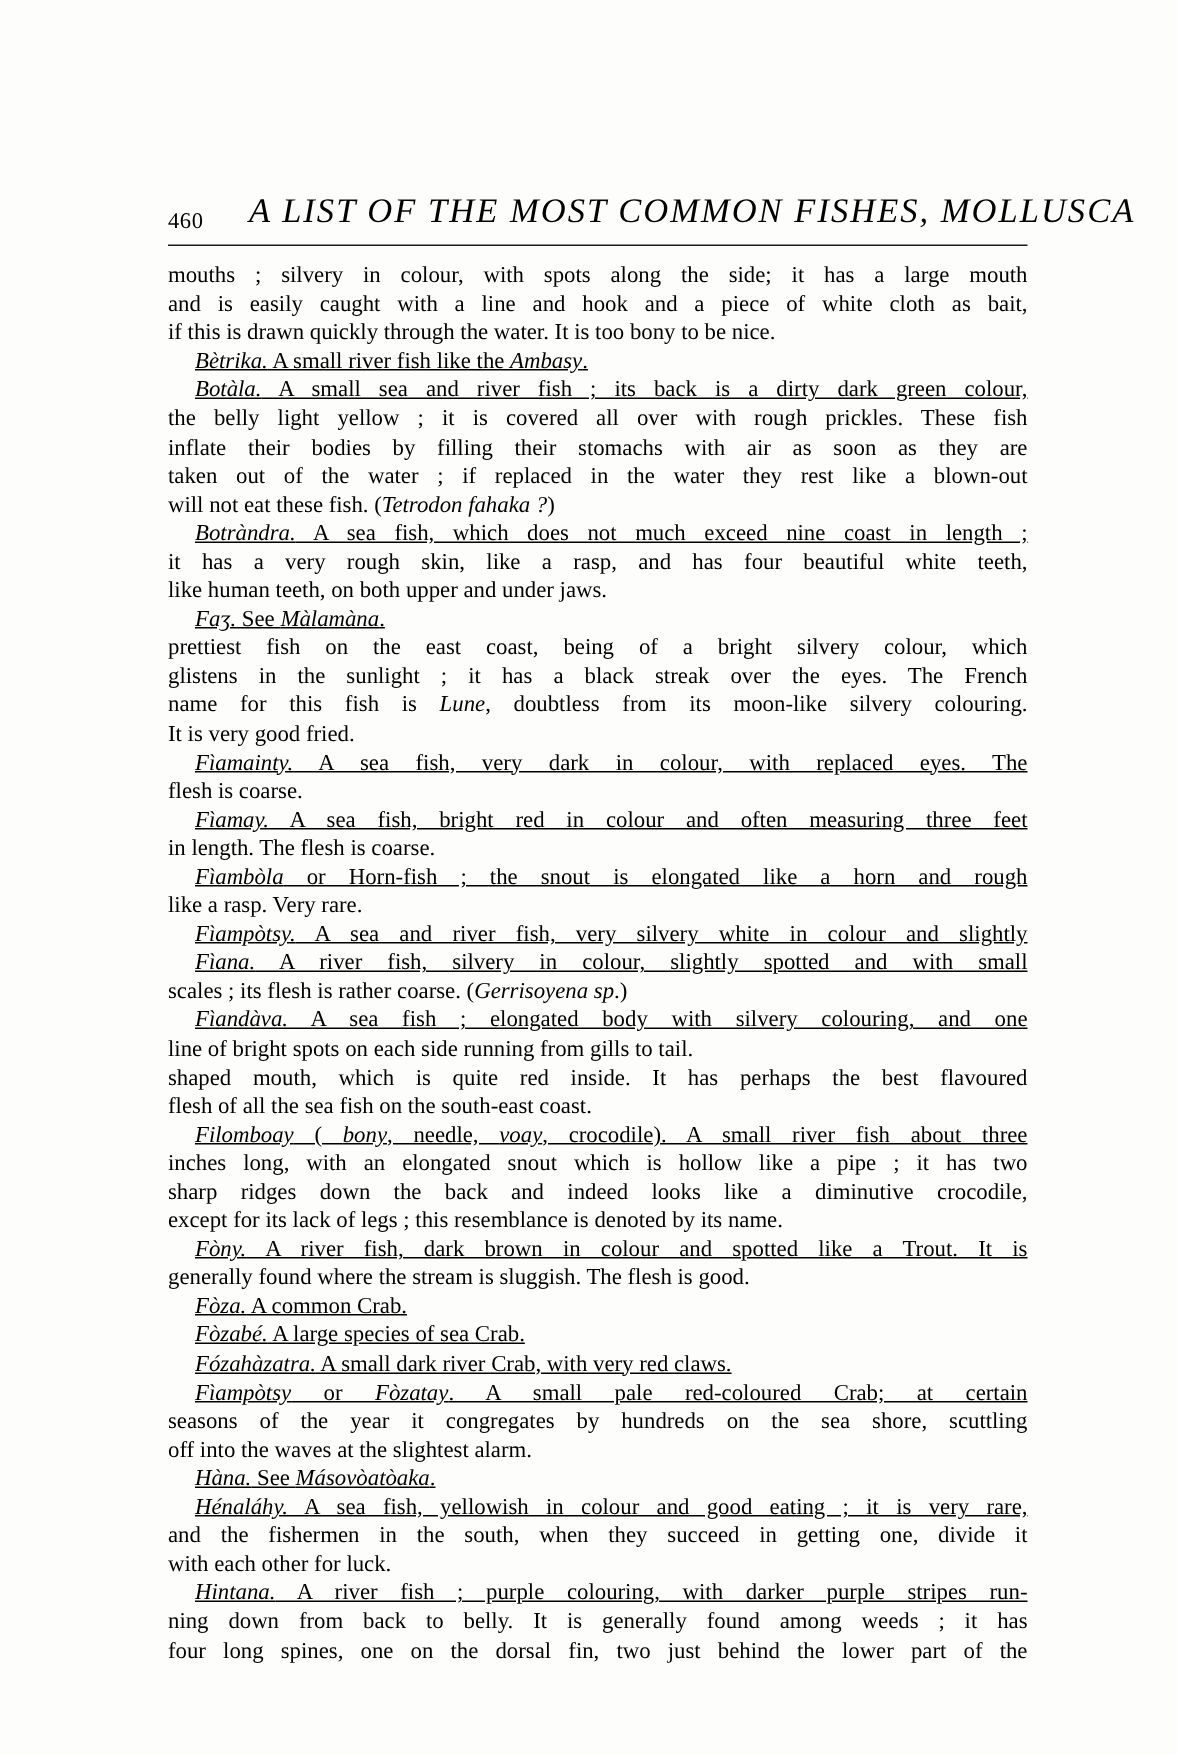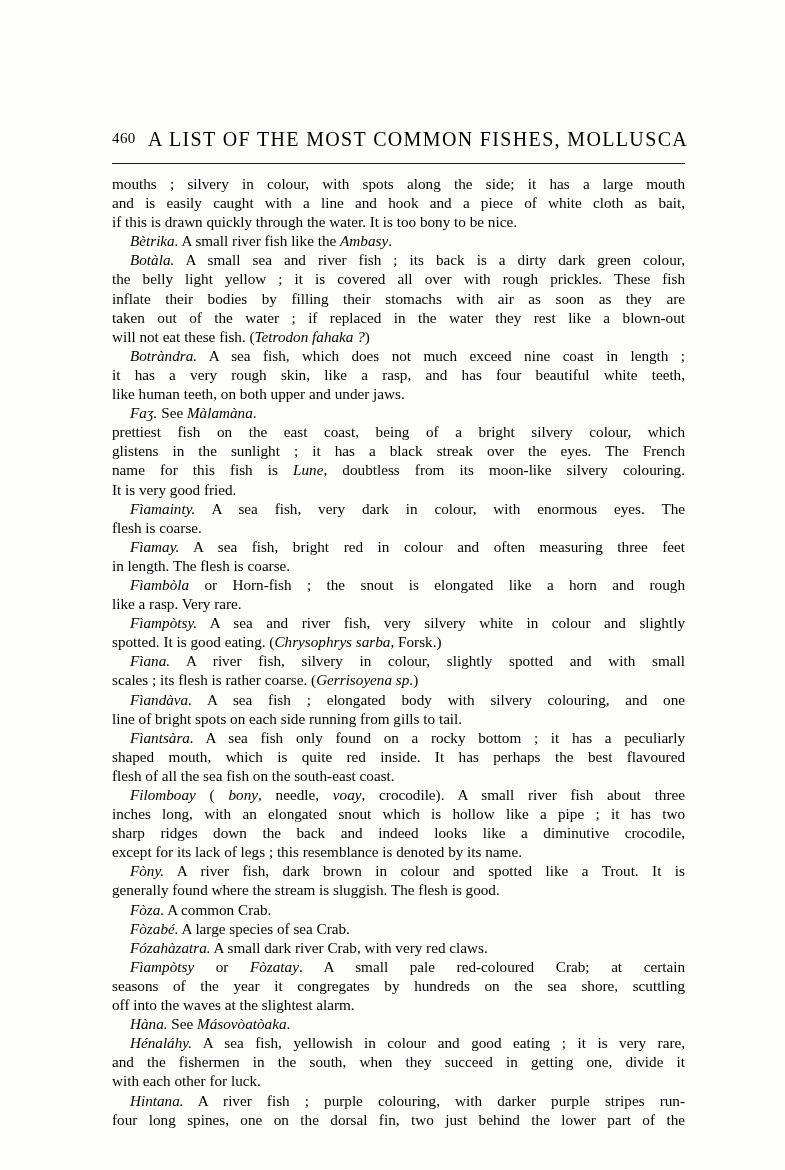--- a/index.html
+++ b/index.html
@@ -24,31 +24,32 @@
   #running-head {
     position: absolute;
     left: 112px;
     top: 128px;
     width: 573px;
     height: 34px;
   }
   .folio {
     position: absolute;
     left: 0;
-    top: 2px;
+    top: 12px;
     font-family: "Liberation Serif", "DejaVu Serif", serif;
     font-size: 15px;
     letter-spacing: 0.4px;
     font-feature-settings: "onum" 1;
   }
   .head-title {
     position: absolute;
-    left: 36px;
+    left: 54px;
     top: 0px;
-    font-size: 20px;
+    font-style: italic;
+    font-size: 23px;
     letter-spacing: 1.35px;
     white-space: nowrap;
   }
   #head-rule {
     position: absolute;
     left: 112px;
     top: 163px;
     width: 573px;
     height: 1px;
     background: #1a1a1a;
@@ -65,20 +66,21 @@
     text-justify: inter-word;
     hyphens: none;
   }
   p.para {
     margin: 0;
     text-indent: 0;
   }
   p.indent {
     margin: 0;
     text-indent: 18px;
+    text-decoration: underline;
   }
   .hw {
     font-style: italic;
   }
   .it {
     font-style: italic;
   }
   
   .stretch {
     text-align-last: justify;
@@ -113,39 +115,37 @@
     <p class="para stretch">it has a very rough skin, like a rasp, and has four beautiful white teeth,</p>
     <p class="para">like human teeth, on both upper and under jaws.</p>
 
     <p class="indent"><span class="hw">Faʒ.</span><span>   See </span><span class="it">Màlamàna</span><span>.</span></p>
 
     <p class="para stretch">prettiest fish on the east coast, being of a bright silvery colour, which</p>
     <p class="para stretch">glistens in the sunlight ; it has a black streak over the eyes.   The French</p>
     <p class="para stretch"><span>name for this fish is </span><span class="it">Lune</span><span>, doubtless from its moon-like silvery colouring.</span></p>
     <p class="para">It is very good fried.</p>
 
-    <p class="indent stretch"><span class="hw">Fìamainty.</span><span>  A sea fish, very dark in colour, with enormous eyes.   The</span></p>
+    <p class="indent stretch"><span class="hw">Fìamainty.</span><span>  A sea fish, very dark in colour, with replaced eyes.   The</span></p>
     <p class="para">flesh is coarse.</p>
 
     <p class="indent stretch"><span class="hw">Fìamay.</span><span>  A sea fish, bright red in colour and often measuring three feet</span></p>
     <p class="para">in length.   The flesh is coarse.</p>
 
     <p class="indent stretch"><span class="hw">Fìambòla</span><span> or Horn-fish ; the snout is elongated like a horn and rough</span></p>
     <p class="para">like a rasp.   Very rare.</p>
 
     <p class="indent stretch"><span class="hw">Fìampòtsy.</span><span>  A sea and river fish, very silvery white in colour and slightly</span></p>
-    <p class="para"><span>spotted.  It is good eating.   (</span><span class="it">Chrysophrys sarba</span><span>, Forsk.)</span></p>
 
     <p class="indent stretch"><span class="hw">Fìana.</span><span>  A river fish, silvery in colour, slightly spotted and with small</span></p>
     <p class="para"><span>scales ; its flesh is rather coarse.   (</span><span class="it">Gerrisoyena sp</span><span>.)</span></p>
 
     <p class="indent stretch"><span class="hw">Fìandàva.</span><span>  A sea fish ; elongated body with silvery colouring, and one</span></p>
     <p class="para">line of bright spots on each side running from gills to tail.</p>
 
-    <p class="indent stretch"><span class="hw">Fìantsàra.</span><span>  A sea fish only found on a rocky bottom ; it has a peculiarly</span></p>
     <p class="para stretch">shaped mouth, which is quite red inside.   It has perhaps the best flavoured</p>
     <p class="para">flesh of all the sea fish on the south-east coast.</p>
 
     <p class="indent stretch"><span class="hw">Filomboay</span><span> ( </span><span class="it">bony</span><span>, needle, </span><span class="it">voay</span><span>, crocodile).   A small river fish about three</span></p>
     <p class="para stretch">inches long, with an elongated snout which is hollow like a pipe ; it has two</p>
     <p class="para stretch">sharp ridges down the back and indeed looks like a diminutive crocodile,</p>
     <p class="para">except for its lack of legs ; this resemblance is denoted by its name.</p>
 
     <p class="indent stretch"><span class="hw">Fòny.</span><span>  A river fish, dark brown in colour and spotted like a Trout.   It is</span></p>
     <p class="para">generally found where the stream is sluggish.   The flesh is good.</p>
@@ -160,16 +160,17 @@
     <p class="para stretch">seasons of the year it congregates by hundreds on the sea shore, scuttling</p>
     <p class="para">off into the waves at the slightest alarm.</p>
 
     <p class="indent"><span class="hw">Hàna.</span><span>   See </span><span class="it">Másovòatòaka</span><span>.</span></p>
 
     <p class="indent stretch"><span class="hw">Hénaláhy.</span><span>  A sea fish, yellowish in colour and good eating ; it is very rare,</span></p>
     <p class="para stretch">and the fishermen in the south, when they succeed in getting one, divide it</p>
     <p class="para">with each other for luck.</p>
 
     <p class="indent stretch"><span class="hw">Hintana.</span><span>  A river fish ; purple colouring, with darker purple stripes run-</span></p>
+    <p class="para stretch">ning down from back to belly.   It is generally found among weeds ; it has</p>
     <p class="para stretch">four long spines, one on the dorsal fin, two just behind the lower part of the</p>
 
   </div>
 </div>
 
 </body></html>

